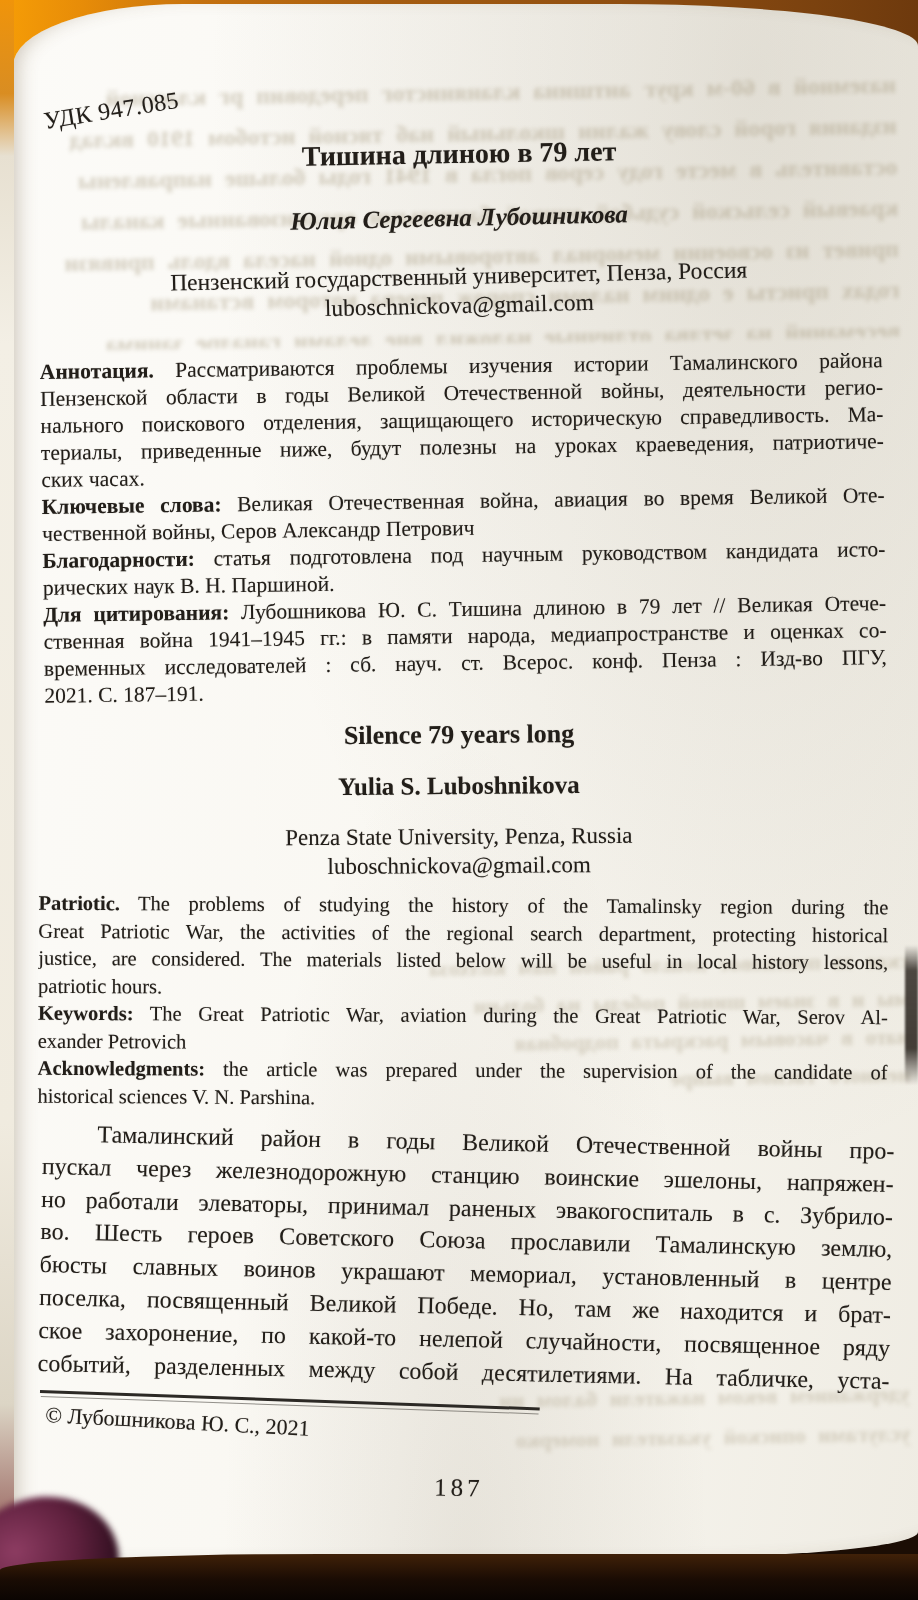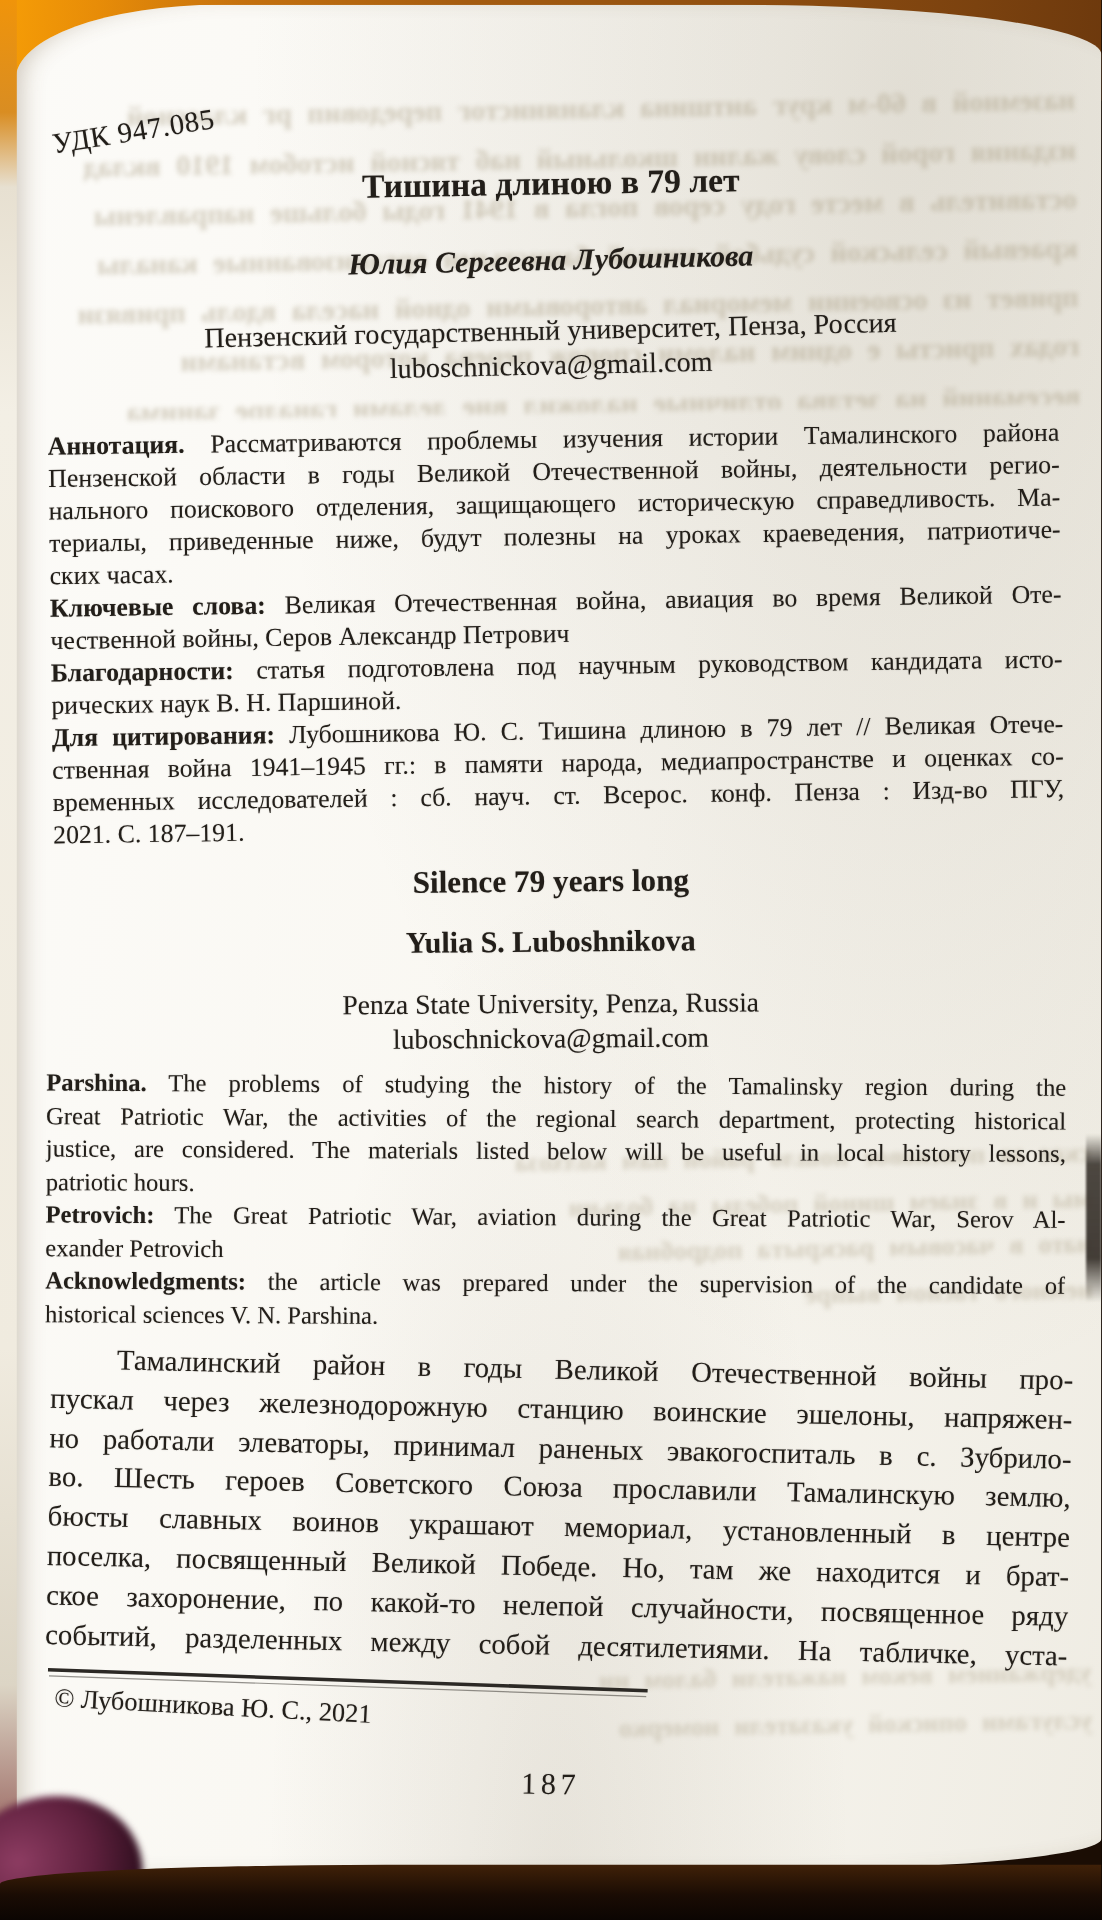--- a/index.html
+++ b/index.html
@@ -148,25 +148,25 @@
   </div>
 
   <h2 class="en-title ink">Silence 79 years long</h2>
   <div class="en-author ink">Yulia S. Luboshnikova</div>
   <div class="en-affil ink">
     <div>Penza State University, Penza, Russia</div>
     <div>luboschnickova@gmail.com</div>
   </div>
 
   <div class="meta en-meta ink">
-    <div class="line jl"><span class="lbl">Parshina.</span> <span>The problems of studying the history of the Tamalinsky region during the</span></div>
+    <div class="line jl"><span class="lbl">Patriotic.</span> <span>The problems of studying the history of the Tamalinsky region during the</span></div>
     <div class="line jl">Great Patriotic War, the activities of the regional search department, protecting historical</div>
     <div class="line jl">justice, are considered. The materials listed below will be useful in local history lessons,</div>
     <div class="line ll">patriotic hours.</div>
-    <div class="line jl"><span class="lbl">Petrovich:</span> <span>The Great Patriotic War, aviation during the Great Patriotic War, Serov Al-</span></div>
+    <div class="line jl"><span class="lbl">Keywords:</span> <span>The Great Patriotic War, aviation during the Great Patriotic War, Serov Al-</span></div>
     <div class="line ll">exander Petrovich</div>
     <div class="line jl"><span class="lbl">Acknowledgments:</span> <span>the article was prepared under the supervision of the candidate of</span></div>
     <div class="line ll">historical sciences V. N. Parshina.</div>
   </div>
 
   <div class="meta body-text ink">
     <div class="line jl indent">Тамалинский район в годы Великой Отечественной войны про-</div>
     <div class="line jl">пускал через железнодорожную станцию воинские эшелоны, напряжен-</div>
     <div class="line jl">но работали элеваторы, принимал раненых эвакогоспиталь в с. Зубрило-</div>
     <div class="line jl">во. Шесть героев Советского Союза прославили Тамалинскую землю,</div>

